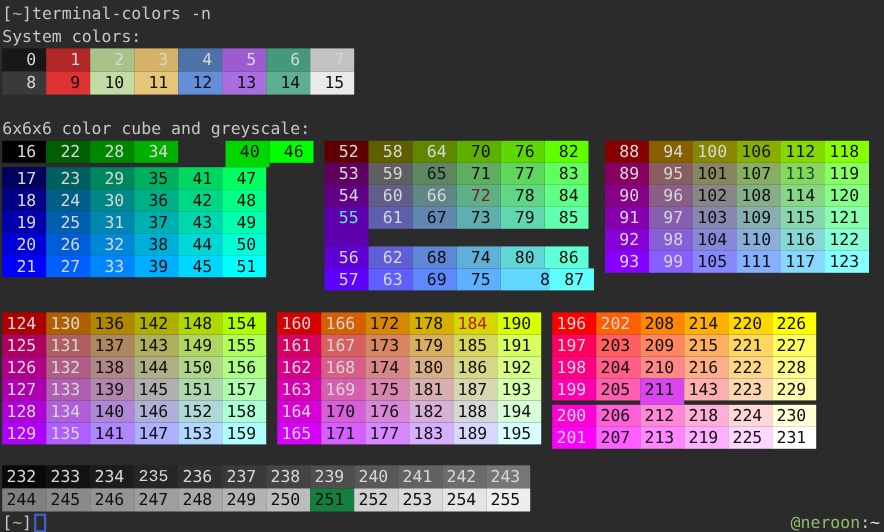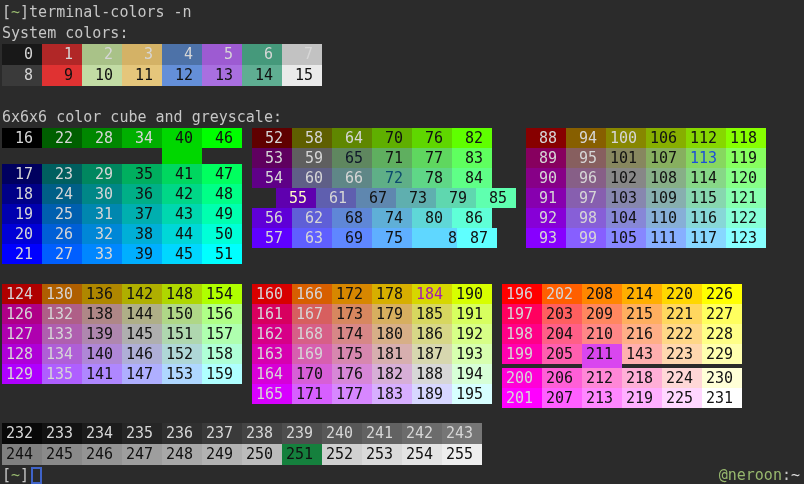--- a/index.html
+++ b/index.html
@@ -76,21 +76,21 @@
 
   <div class="tline">6x6x6 color cube and greyscale:</div>
 
   <div id="cube1" class="cube-group">
       <div class="block">
         <div class="crow">
           <span class="cell" style="height: 20px; line-height: 20px; background: rgb(0, 0, 0); color: rgb(214, 214, 214);">16</span>
           <span class="cell" style="height: 20px; line-height: 20px; background: rgb(0, 95, 0); color: rgb(214, 214, 214);">22</span>
           <span class="cell" style="height: 20px; line-height: 20px; background: rgb(0, 135, 0); color: rgb(214, 214, 214);">28</span>
           <span class="cell" style="height: 20px; line-height: 20px; background: rgb(0, 175, 0); color: rgb(214, 214, 214);">34</span>
-          <span class="cell" style="height: 36px; line-height: 20px; background: rgb(0, 215, 0); color: rgb(17, 17, 17);">40</span>
+          <span class="cell" style="height: 24px; line-height: 20px; background: rgb(0, 215, 0); color: rgb(17, 17, 17); margin-left: 43px;">40</span>
           <span class="cell" style="height: 20px; line-height: 20px; background: rgb(0, 255, 0); color: rgb(17, 17, 17);">46</span>
         </div>
         <div class="crow">
           <span class="cell" style="height: 20px; line-height: 20px; background: rgb(0, 0, 95); color: rgb(214, 214, 214);">17</span>
           <span class="cell" style="height: 20px; line-height: 20px; background: rgb(0, 95, 95); color: rgb(214, 214, 214);">23</span>
           <span class="cell" style="height: 20px; line-height: 20px; background: rgb(0, 135, 95); color: rgb(214, 214, 214);">29</span>
           <span class="cell" style="height: 20px; line-height: 20px; background: rgb(0, 175, 95); color: rgb(17, 17, 17);">35</span>
           <span class="cell" style="height: 20px; line-height: 20px; background: rgb(0, 215, 95); color: rgb(17, 17, 17);">41</span>
           <span class="cell" style="height: 20px; line-height: 20px; background: rgb(0, 255, 95); color: rgb(17, 17, 17);">47</span>
         </div>
@@ -141,26 +141,26 @@
           <span class="cell" style="height: 20px; line-height: 20px; background: rgb(95, 95, 95); color: rgb(214, 214, 214);">59</span>
           <span class="cell" style="height: 20px; line-height: 20px; background: rgb(95, 135, 95); color: #0f172a;">65</span>
           <span class="cell" style="height: 20px; line-height: 20px; background: rgb(95, 175, 95); color: rgb(17, 17, 17);">71</span>
           <span class="cell" style="height: 20px; line-height: 20px; background: rgb(95, 215, 95); color: rgb(17, 17, 17);">77</span>
           <span class="cell" style="height: 20px; line-height: 20px; background: rgb(95, 255, 95); color: rgb(17, 17, 17);">83</span>
         </div>
         <div class="crow">
           <span class="cell" style="height: 20px; line-height: 20px; background: rgb(95, 0, 135); color: rgb(214, 214, 214);">54</span>
           <span class="cell" style="height: 20px; line-height: 20px; background: rgb(95, 95, 135); color: rgb(214, 214, 214);">60</span>
           <span class="cell" style="height: 20px; line-height: 20px; background: rgb(95, 135, 135); color: rgb(214, 214, 214);">66</span>
-          <span class="cell" style="height: 20px; line-height: 20px; background: rgb(95, 175, 135); color: #0c4a6e;">72</span>
+          <span class="cell" style="height: 20px; line-height: 20px; background: rgb(95, 175, 135); color: #7f1d1d;">72</span>
           <span class="cell" style="height: 20px; line-height: 20px; background: rgb(95, 215, 135); color: rgb(17, 17, 17);">78</span>
           <span class="cell" style="height: 20px; line-height: 20px; background: rgb(95, 255, 135); color: rgb(17, 17, 17);">84</span>
         </div>
         <div class="crow">
-          <span class="cell" style="height: 20px; line-height: 20px; background: rgb(95, 0, 175); color: #fef9c3; margin-left: 24px;">55</span>
+          <span class="cell" style="height: 36px; line-height: 20px; background: rgb(95, 0, 175); color: #5eead4;">55</span>
           <span class="cell" style="height: 20px; line-height: 20px; background: rgb(95, 95, 175); color: rgb(214, 214, 214);">61</span>
           <span class="cell" style="height: 20px; line-height: 20px; background: rgb(95, 135, 175); color: rgb(17, 17, 17);">67</span>
           <span class="cell" style="height: 20px; line-height: 20px; background: rgb(95, 175, 175); color: rgb(17, 17, 17);">73</span>
           <span class="cell" style="height: 20px; line-height: 20px; background: rgb(95, 215, 175); color: rgb(17, 17, 17);">79</span>
           <span class="cell" style="height: 20px; line-height: 20px; background: rgb(95, 255, 175); color: rgb(17, 17, 17);">85</span>
         </div>
         <div class="crow">
           <span class="cell" style="height: 20px; line-height: 20px; background: rgb(95, 0, 215); color: rgb(214, 214, 214);">56</span>
           <span class="cell" style="height: 20px; line-height: 20px; background: rgb(95, 95, 215); color: rgb(214, 214, 214);">62</span>
           <span class="cell" style="height: 20px; line-height: 20px; background: rgb(95, 135, 215); color: rgb(17, 17, 17);">68</span>
@@ -184,21 +184,21 @@
           <span class="cell" style="height: 20px; line-height: 20px; background: rgb(135, 135, 0); color: rgb(214, 214, 214);">100</span>
           <span class="cell" style="height: 20px; line-height: 20px; background: rgb(135, 175, 0); color: rgb(17, 17, 17);">106</span>
           <span class="cell" style="height: 20px; line-height: 20px; background: rgb(135, 215, 0); color: rgb(17, 17, 17);">112</span>
           <span class="cell" style="height: 20px; line-height: 20px; background: rgb(135, 255, 0); color: rgb(17, 17, 17);">118</span>
         </div>
         <div class="crow">
           <span class="cell" style="height: 20px; line-height: 20px; background: rgb(135, 0, 95); color: rgb(214, 214, 214);">89</span>
           <span class="cell" style="height: 20px; line-height: 20px; background: rgb(135, 95, 95); color: rgb(214, 214, 214);">95</span>
           <span class="cell" style="height: 20px; line-height: 20px; background: rgb(135, 135, 95); color: rgb(17, 17, 17);">101</span>
           <span class="cell" style="height: 20px; line-height: 20px; background: rgb(135, 175, 95); color: rgb(17, 17, 17);">107</span>
-          <span class="cell" style="height: 20px; line-height: 20px; background: rgb(135, 215, 95); color: #1d4ed8;">113</span>
+          <span class="cell" style="height: 20px; line-height: 20px; background: rgb(135, 215, 95); color: #14532d;">113</span>
           <span class="cell" style="height: 20px; line-height: 20px; background: rgb(135, 255, 95); color: rgb(17, 17, 17);">119</span>
         </div>
         <div class="crow">
           <span class="cell" style="height: 20px; line-height: 20px; background: rgb(135, 0, 135); color: rgb(214, 214, 214);">90</span>
           <span class="cell" style="height: 20px; line-height: 20px; background: rgb(135, 95, 135); color: rgb(214, 214, 214);">96</span>
           <span class="cell" style="height: 20px; line-height: 20px; background: rgb(135, 135, 135); color: rgb(17, 17, 17);">102</span>
           <span class="cell" style="height: 20px; line-height: 20px; background: rgb(135, 175, 135); color: rgb(17, 17, 17);">108</span>
           <span class="cell" style="height: 20px; line-height: 20px; background: rgb(135, 215, 135); color: rgb(17, 17, 17);">114</span>
           <span class="cell" style="height: 20px; line-height: 20px; background: rgb(135, 255, 135); color: rgb(17, 17, 17);">120</span>
         </div>
@@ -235,20 +235,28 @@
       <div class="block">
         <div class="crow">
           <span class="cell" style="height: 20px; line-height: 20px; background: rgb(175, 0, 0); color: rgb(214, 214, 214);">124</span>
           <span class="cell" style="height: 20px; line-height: 20px; background: rgb(175, 95, 0); color: rgb(214, 214, 214);">130</span>
           <span class="cell" style="height: 20px; line-height: 20px; background: rgb(175, 135, 0); color: rgb(17, 17, 17);">136</span>
           <span class="cell" style="height: 20px; line-height: 20px; background: rgb(175, 175, 0); color: rgb(17, 17, 17);">142</span>
           <span class="cell" style="height: 20px; line-height: 20px; background: rgb(175, 215, 0); color: rgb(17, 17, 17);">148</span>
           <span class="cell" style="height: 20px; line-height: 20px; background: rgb(175, 255, 0); color: rgb(17, 17, 17);">154</span>
         </div>
         <div class="crow">
+          <span class="cell" style="height: 20px; line-height: 20px; background: rgb(175, 0, 95); color: rgb(214, 214, 214);">125</span>
+          <span class="cell" style="height: 20px; line-height: 20px; background: rgb(175, 95, 95); color: rgb(214, 214, 214);">131</span>
+          <span class="cell" style="height: 20px; line-height: 20px; background: rgb(175, 135, 95); color: rgb(17, 17, 17);">137</span>
+          <span class="cell" style="height: 20px; line-height: 20px; background: rgb(175, 175, 95); color: rgb(17, 17, 17);">143</span>
+          <span class="cell" style="height: 20px; line-height: 20px; background: rgb(175, 215, 95); color: rgb(17, 17, 17);">149</span>
+          <span class="cell" style="height: 20px; line-height: 20px; background: rgb(175, 255, 95); color: rgb(17, 17, 17);">155</span>
+        </div>
+        <div class="crow">
           <span class="cell" style="height: 20px; line-height: 20px; background: rgb(175, 0, 135); color: rgb(214, 214, 214);">126</span>
           <span class="cell" style="height: 20px; line-height: 20px; background: rgb(175, 95, 135); color: rgb(214, 214, 214);">132</span>
           <span class="cell" style="height: 20px; line-height: 20px; background: rgb(175, 135, 135); color: rgb(17, 17, 17);">138</span>
           <span class="cell" style="height: 20px; line-height: 20px; background: rgb(175, 175, 135); color: rgb(17, 17, 17);">144</span>
           <span class="cell" style="height: 20px; line-height: 20px; background: rgb(175, 215, 135); color: rgb(17, 17, 17);">150</span>
           <span class="cell" style="height: 20px; line-height: 20px; background: rgb(175, 255, 135); color: rgb(17, 17, 17);">156</span>
         </div>
         <div class="crow">
           <span class="cell" style="height: 20px; line-height: 20px; background: rgb(175, 0, 175); color: rgb(214, 214, 214);">127</span>
           <span class="cell" style="height: 20px; line-height: 20px; background: rgb(175, 95, 175); color: rgb(214, 214, 214);">133</span>
@@ -273,21 +281,21 @@
           <span class="cell" style="height: 20px; line-height: 20px; background: rgb(175, 215, 255); color: rgb(17, 17, 17);">153</span>
           <span class="cell" style="height: 20px; line-height: 20px; background: rgb(175, 255, 255); color: rgb(17, 17, 17);">159</span>
         </div>
       </div>
       <div class="block">
         <div class="crow">
           <span class="cell" style="height: 20px; line-height: 20px; background: rgb(215, 0, 0); color: rgb(214, 214, 214);">160</span>
           <span class="cell" style="height: 20px; line-height: 20px; background: rgb(215, 95, 0); color: rgb(214, 214, 214);">166</span>
           <span class="cell" style="height: 20px; line-height: 20px; background: rgb(215, 135, 0); color: rgb(17, 17, 17);">172</span>
           <span class="cell" style="height: 20px; line-height: 20px; background: rgb(215, 175, 0); color: rgb(17, 17, 17);">178</span>
-          <span class="cell" style="height: 20px; line-height: 20px; background: rgb(215, 215, 0); color: #a21caf;">184</span>
+          <span class="cell" style="height: 20px; line-height: 20px; background: rgb(215, 215, 0); color: #b91c1c;">184</span>
           <span class="cell" style="height: 20px; line-height: 20px; background: rgb(215, 255, 0); color: rgb(17, 17, 17);">190</span>
         </div>
         <div class="crow">
           <span class="cell" style="height: 20px; line-height: 20px; background: rgb(215, 0, 95); color: rgb(214, 214, 214);">161</span>
           <span class="cell" style="height: 20px; line-height: 20px; background: rgb(215, 95, 95); color: rgb(214, 214, 214);">167</span>
           <span class="cell" style="height: 20px; line-height: 20px; background: rgb(215, 135, 95); color: rgb(17, 17, 17);">173</span>
           <span class="cell" style="height: 20px; line-height: 20px; background: rgb(215, 175, 95); color: rgb(17, 17, 17);">179</span>
           <span class="cell" style="height: 20px; line-height: 20px; background: rgb(215, 215, 95); color: rgb(17, 17, 17);">185</span>
           <span class="cell" style="height: 20px; line-height: 20px; background: rgb(215, 255, 95); color: rgb(17, 17, 17);">191</span>
         </div>
@@ -376,21 +384,21 @@
       </div>
     </div>
 
   <div class="spacer15"></div>
 
   <div id="grey">
       <div class="crow">
         <span class="cell" style="height: 21px; line-height: 21px; background: rgb(8, 8, 8); color: rgb(214, 214, 214);">232</span>
         <span class="cell" style="height: 21px; line-height: 21px; background: rgb(18, 18, 18); color: rgb(214, 214, 214);">233</span>
         <span class="cell" style="height: 21px; line-height: 21px; background: rgb(28, 28, 28); color: rgb(214, 214, 214);">234</span>
-        <span class="cell" style="height: 21px; line-height: 21px; background: rgb(38, 38, 38); color: rgb(214, 214, 214);">235</span>
+        <span class="cell" style="height: 21px; line-height: 21px; background: rgb(38, 38, 38); color: rgb(214, 214, 214); font-family: Liberation Mono, monospace;">235</span>
         <span class="cell" style="height: 21px; line-height: 21px; background: rgb(48, 48, 48); color: rgb(214, 214, 214);">236</span>
         <span class="cell" style="height: 21px; line-height: 21px; background: rgb(58, 58, 58); color: rgb(214, 214, 214);">237</span>
         <span class="cell" style="height: 21px; line-height: 21px; background: rgb(68, 68, 68); color: rgb(214, 214, 214);">238</span>
         <span class="cell" style="height: 21px; line-height: 21px; background: rgb(78, 78, 78); color: rgb(214, 214, 214);">239</span>
         <span class="cell" style="height: 21px; line-height: 21px; background: rgb(88, 88, 88); color: rgb(214, 214, 214);">240</span>
         <span class="cell" style="height: 21px; line-height: 21px; background: rgb(98, 98, 98); color: rgb(214, 214, 214);">241</span>
         <span class="cell" style="height: 21px; line-height: 21px; background: rgb(108, 108, 108); color: rgb(214, 214, 214);">242</span>
         <span class="cell" style="height: 21px; line-height: 21px; background: rgb(118, 118, 118); color: rgb(214, 214, 214);">243</span>
       </div>
       <div class="crow">

